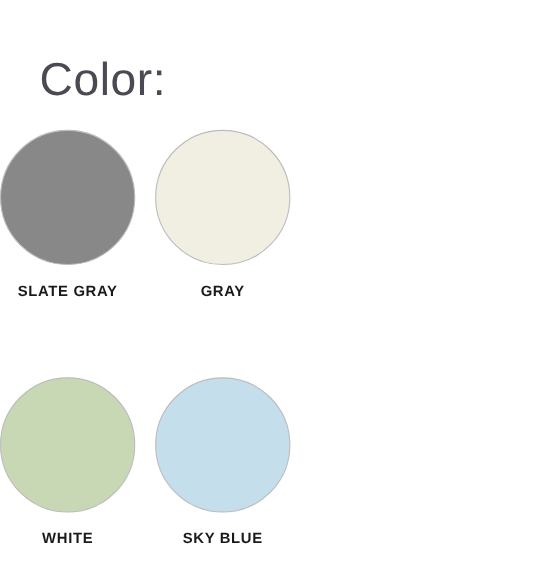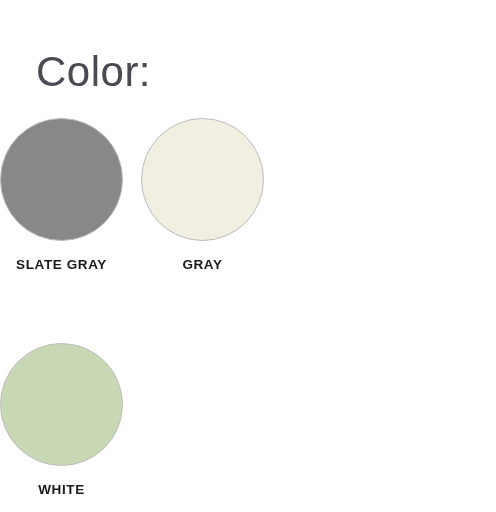--- a/index.html
+++ b/index.html
@@ -94,16 +94,20 @@
         <div class="swatch-disc" style="background-color: rgb(240, 239, 226); border-color: rgb(188, 188, 188);"></div>
         <div class="swatch-label">GRAY</div>
       </div>
     </div>
 
     <div class="swatch-row">
       <div class="swatch-cell">
         <div class="swatch-disc" style="background-color: rgb(200, 216, 180); border-color: rgb(188, 188, 188);"></div>
         <div class="swatch-label">WHITE</div>
       </div>
+      <div class="swatch-cell">
+        <div class="swatch-disc" style="background-color: rgb(196, 222, 236); border-color: rgb(188, 188, 188);"></div>
+        <div class="swatch-label">SKY BLUE</div>
+      </div>
     </div>
 
   </div>
 </div>
 
 </body></html>

